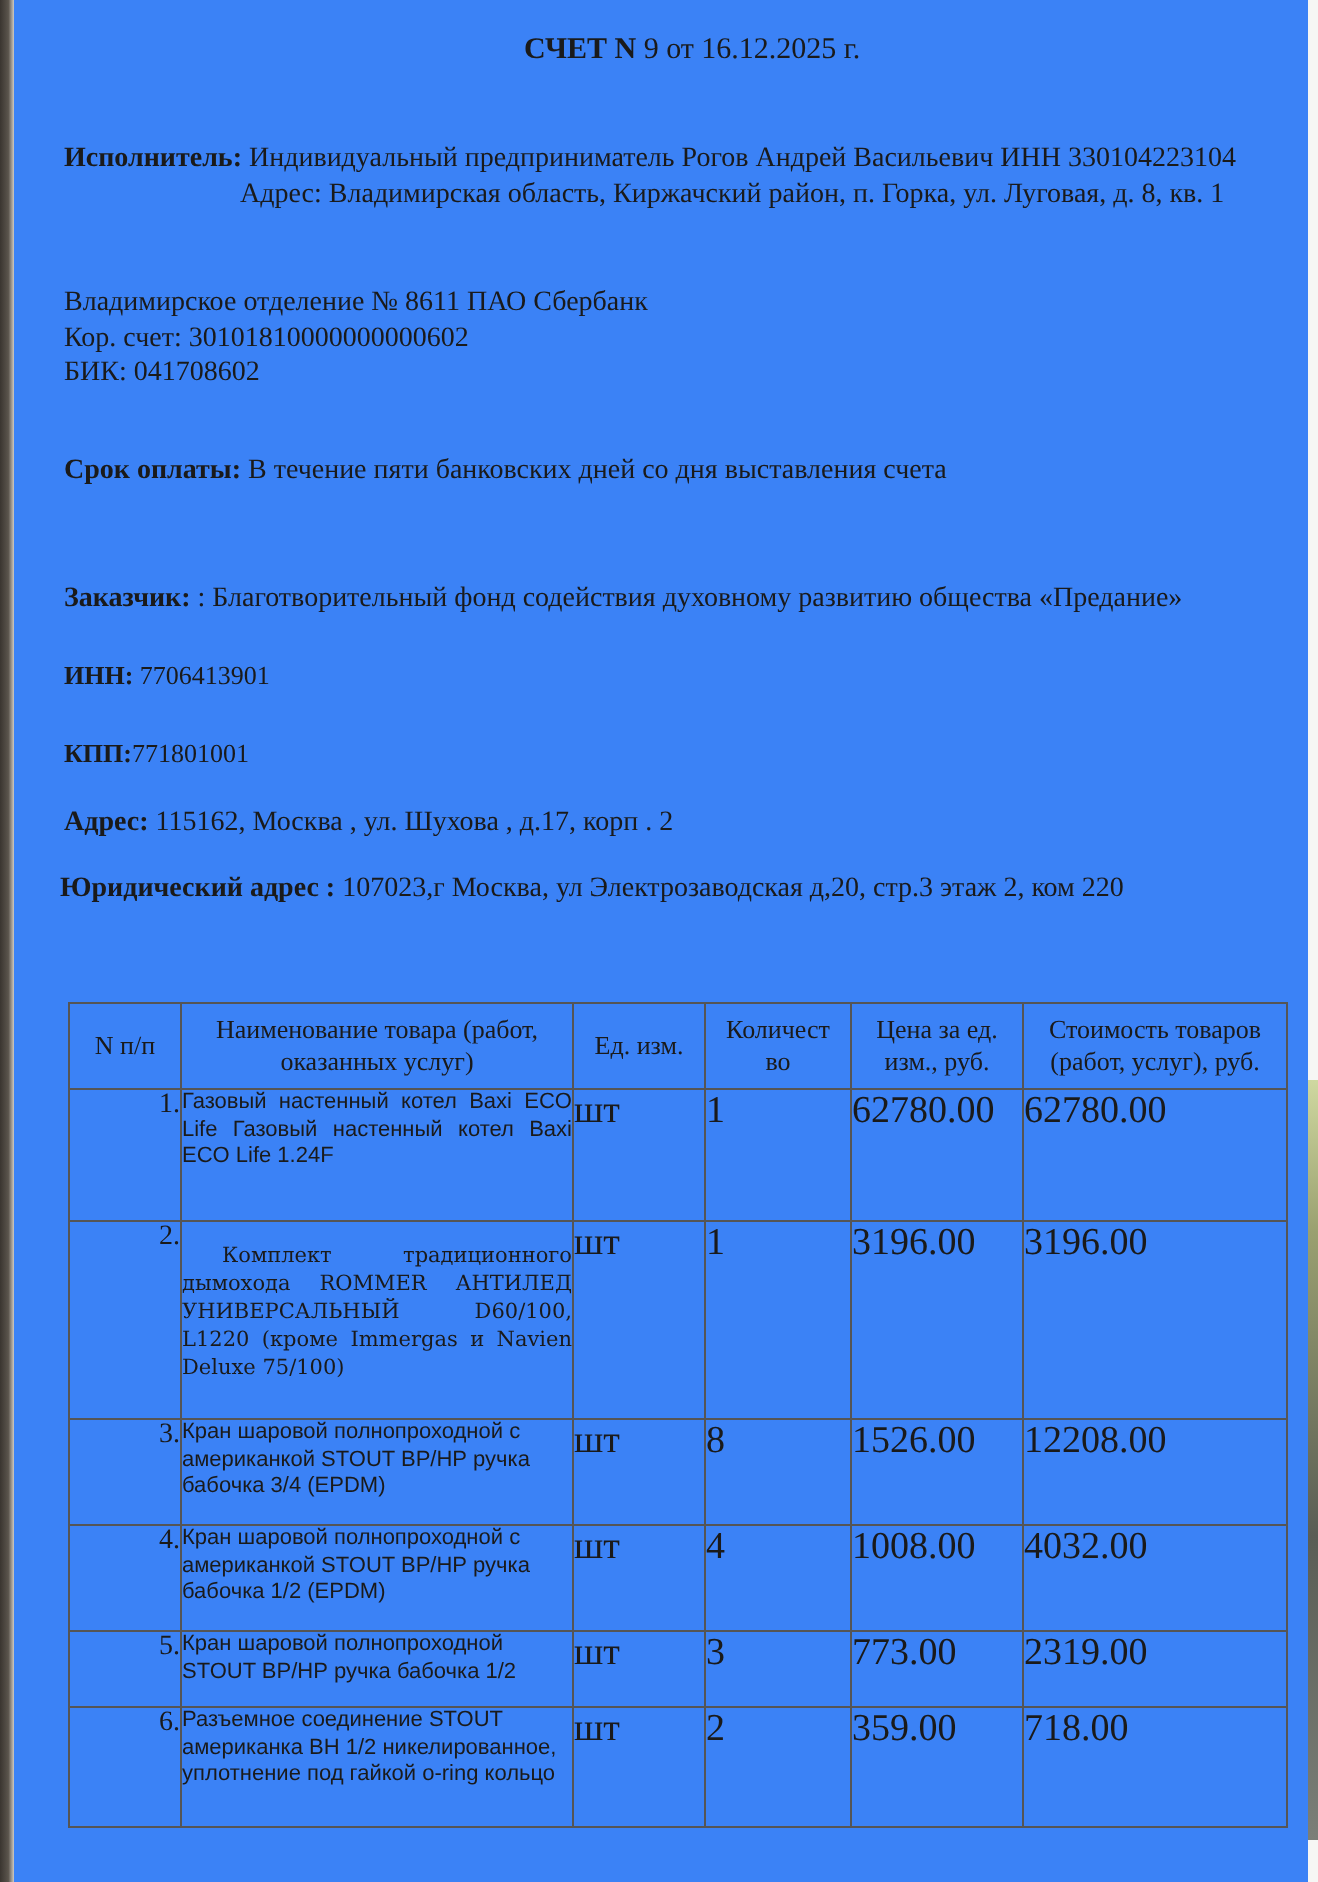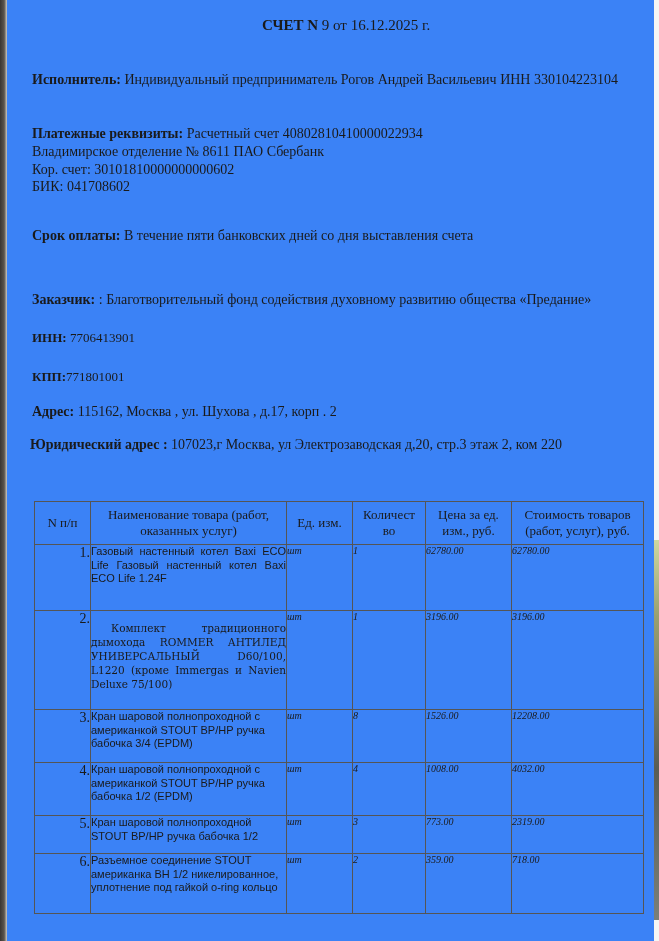--- a/index.html
+++ b/index.html
@@ -35,33 +35,33 @@
   table.items th {
     font-weight: normal; font-size: 13px; text-align: center; vertical-align: middle;
     line-height: 16px; height: 40px; padding: 1px 3px;
   }
   td.num { text-align: right; vertical-align: middle; font-size: 14px; padding-right: 4px; }
   td.name {
     font-family: "Liberation Sans", "DejaVu Sans", sans-serif; font-size: 11px;
     line-height: 13.5px; padding: 3px 4px 3px 5px; text-align: justify; vertical-align: middle; margin-left: 40px;
   }
   td.name.serif { font-family: "DejaVu Serif", serif; font-size: 10.5px; line-height: 14px; }
-  td.val { font-size: 10px; padding: 4px 5px; font-style: italic; }
+  td.val { font-size: 19px; padding: 4px 5px; }
 </style>
 </head>
 <body>
 
 <div class="edge-left"></div>
 <div class="page">
 
   <div class="abs title"><b>СЧЕТ N</b><span> 9 от 16.12.2025 г.</span></div>
 
   <div class="abs t14" style="left:25px; top:72px;"><span class="lbl">Исполнитель:</span><span> Индивидуальный предприниматель Рогов Андрей Васильевич ИНН 330104223104</span></div>
+  <div class="abs t14" style="left:113px; top:90px;">Адрес: Владимирская область, Киржачский район, п. Горка, ул. Луговая, д. 8, кв. 1</div>
 
-  <div class="abs t14" style="left:25px; top:126px;"><span class="lbl">Платежные реквизиты:</span><span> Расчетный счет 40802810410000022934</span></div>
   <div class="abs t14" style="left:25px; top:144px;">Владимирское отделение № 8611 ПАО Сбербанк</div>
   <div class="abs t14" style="left:25px; top:162px;">Кор. счет: 30101810000000000602</div>
   <div class="abs t14" style="left:25px; top:179px;">БИК: 041708602</div>
 
   <div class="abs t14" style="left:25px; top:228px;"><span class="lbl">Срок оплаты:</span><span> В течение пяти банковских дней со дня выставления счета</span></div>
 
   <div class="abs t14" style="left:25px; top:292px;"><span class="lbl">Заказчик:</span><span> : Благотворительный фонд содействия духовному развитию общества «Предание»</span></div>
 
   <div class="abs big" style="left:25px; top:330px;"><span class="lbl">ИНН:</span><span> 7706413901</span></div>
 

